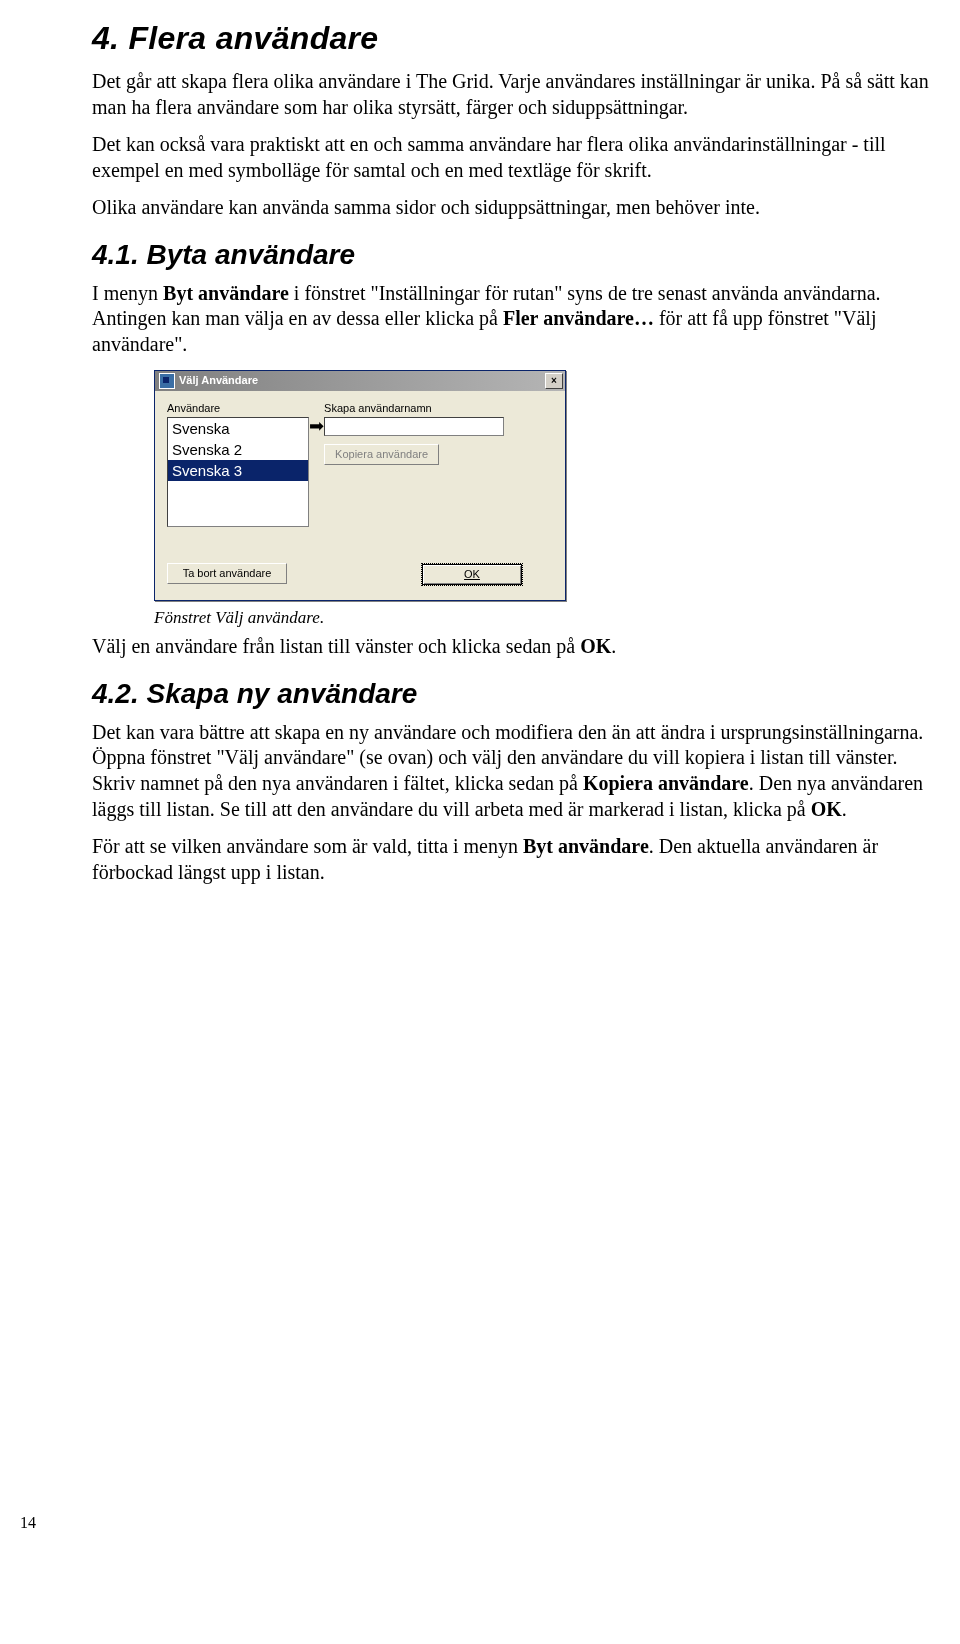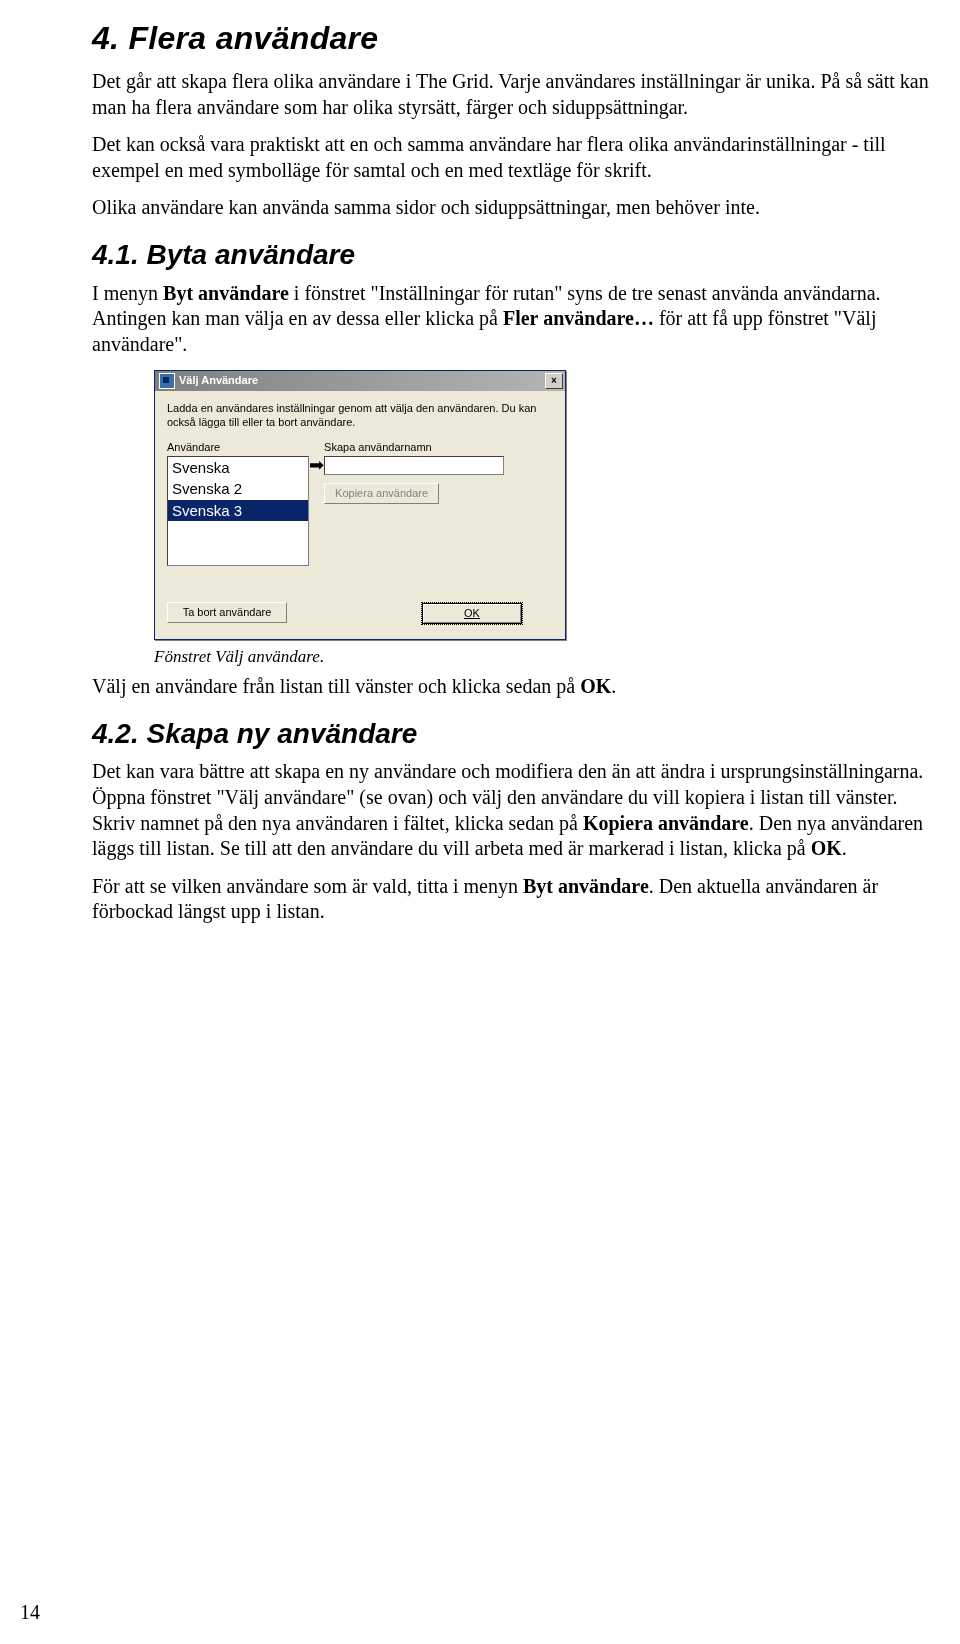--- a/index.html
+++ b/index.html
@@ -3,21 +3,21 @@
 <meta charset="utf-8">
 <style>
   html,body{margin:0;padding:0;background:#fff;color:#000;}
   body{font-family:"Times New Roman",Times,serif;font-size:20px;line-height:1.28;width:960px;}
   .page{padding:18px 28px 20px 92px;box-sizing:border-box;}
   h1{font-family:Arial,Helvetica,sans-serif;font-weight:bold;font-style:italic;font-size:32px;margin:0 0 10px 0;letter-spacing:0.3px;}
   h2{font-family:Arial,Helvetica,sans-serif;font-weight:bold;font-style:italic;font-size:28px;margin:16px 0 8px 0;}
   p{margin:6px 0 12px 0;}
   b{font-weight:bold;}
   .caption{font-style:italic;font-family:"Times New Roman",serif;font-size:17px;margin:6px 0 6px 62px;}
-  .pgnum{position:absolute;left:20px;top:1600px;font-size:20px;font-family:"Times New Roman",serif;}
+  .pgnum{position:absolute;left:20px;top:1513px;font-size:16px;font-family:"Times New Roman",serif;}
   
   .dialog-wrap{margin:8px 0 2px 62px;}
   .win{width:410px;font-family:Tahoma,Arial,sans-serif;font-size:11px;color:#000;background:#ece9d8;border:1px solid #0a246a;box-shadow:1px 1px 0 #808080;}
   .titlebar{height:20px;background:linear-gradient(90deg,#0a246a 0%,#3a6ea5 100%);color:#fff;display:flex;align-items:center;padding:0 2px 0 4px;font-weight:bold;}
   .titlebar .t-icon{width:14px;height:14px;background:#3a6ea5;border:1px solid #fff;margin-right:4px;display:inline-block;}
   .titlebar .t-icon::before{content:"";display:block;width:6px;height:6px;margin:3px;background:#0a246a;}
   .titlebar .spacer{flex:1;}
   .titlebar.inactive{background:linear-gradient(90deg,#808080 0%,#b5b5b5 100%);}
   .closebtn{width:16px;height:14px;background:#d4d0c8;border:1px solid #fff;border-right-color:#404040;border-bottom-color:#404040;color:#000;display:flex;align-items:center;justify-content:center;font-family:Arial;font-size:10px;line-height:10px;font-weight:bold;}
   .win-body{padding:10px 12px 14px 12px;background:#ece9d8;}
@@ -55,21 +55,20 @@
 
   <div class="dialog-wrap">
     <div class="win">
       <div class="titlebar inactive">
         <span class="t-icon"></span>
         <span>Välj Användare</span>
         <span class="spacer"></span>
         <span class="closebtn">×</span>
       </div>
       <div class="win-body">
-        <div class="info">Ladda en användares inställningar genom att välja den användaren. Du kan också lägga till eller ta bort användare.</div>
         <div class="cols">
           <div>
             <span class="lbl">Användare</span>
             <div class="listbox">
               <div class="item">Svenska</div>
               <div class="item">Svenska 2</div>
               <div class="item sel">Svenska 3</div>
             </div>
           </div>
           <div class="arrow">➡</div>

